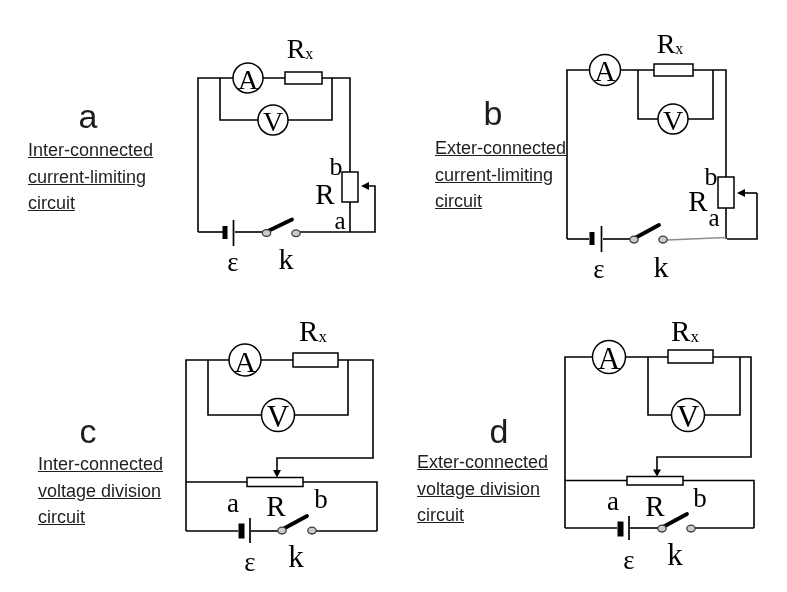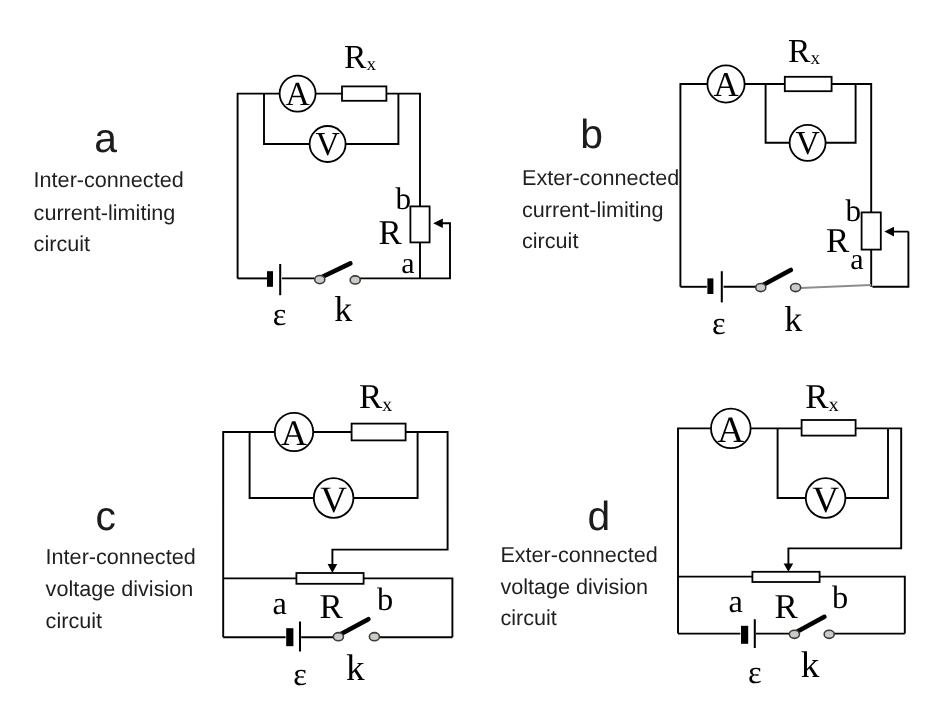--- a/index.html
+++ b/index.html
@@ -1,21 +1,21 @@
 <!DOCTYPE html>
 <html><head>
 <meta charset="utf-8">
 <style>
   html,body{margin:0;padding:0;background:#ffffff;}
   #stage{position:relative;width:787px;height:592px;background:#ffffff;overflow:hidden;
          font-family:"Liberation Sans","DejaVu Sans",sans-serif;}
   #diagram{position:absolute;left:0;top:0;}
   #diagram text{font-family:"Liberation Serif","DejaVu Serif",serif;fill:#000000;}
   .cap-letter{position:absolute;transform:translate(-50%,-50%);font-size:34px;color:#1c1c1c;}
-  .cap-block{position:absolute;font-size:18px;line-height:26.5px;color:#1f1f1f;white-space:nowrap;}
+  .cap-block{position:absolute;font-size:18px;line-height:26.5px;color:#1f1f1f;white-space:nowrap;text-decoration:underline;}
   #cl-a{left:88px;top:116px;}
   #cl-b{left:493px;top:113px;}
   #cl-c{left:88px;top:431px;}
   #cl-d{left:499px;top:431px;}
   #cb-a{left:28px;top:137px;}
   #cb-b{left:435px;top:135px;}
   #cb-c{left:38px;top:451px;}
   #cb-d{left:417px;top:449px;}
 </style>
 </head>

